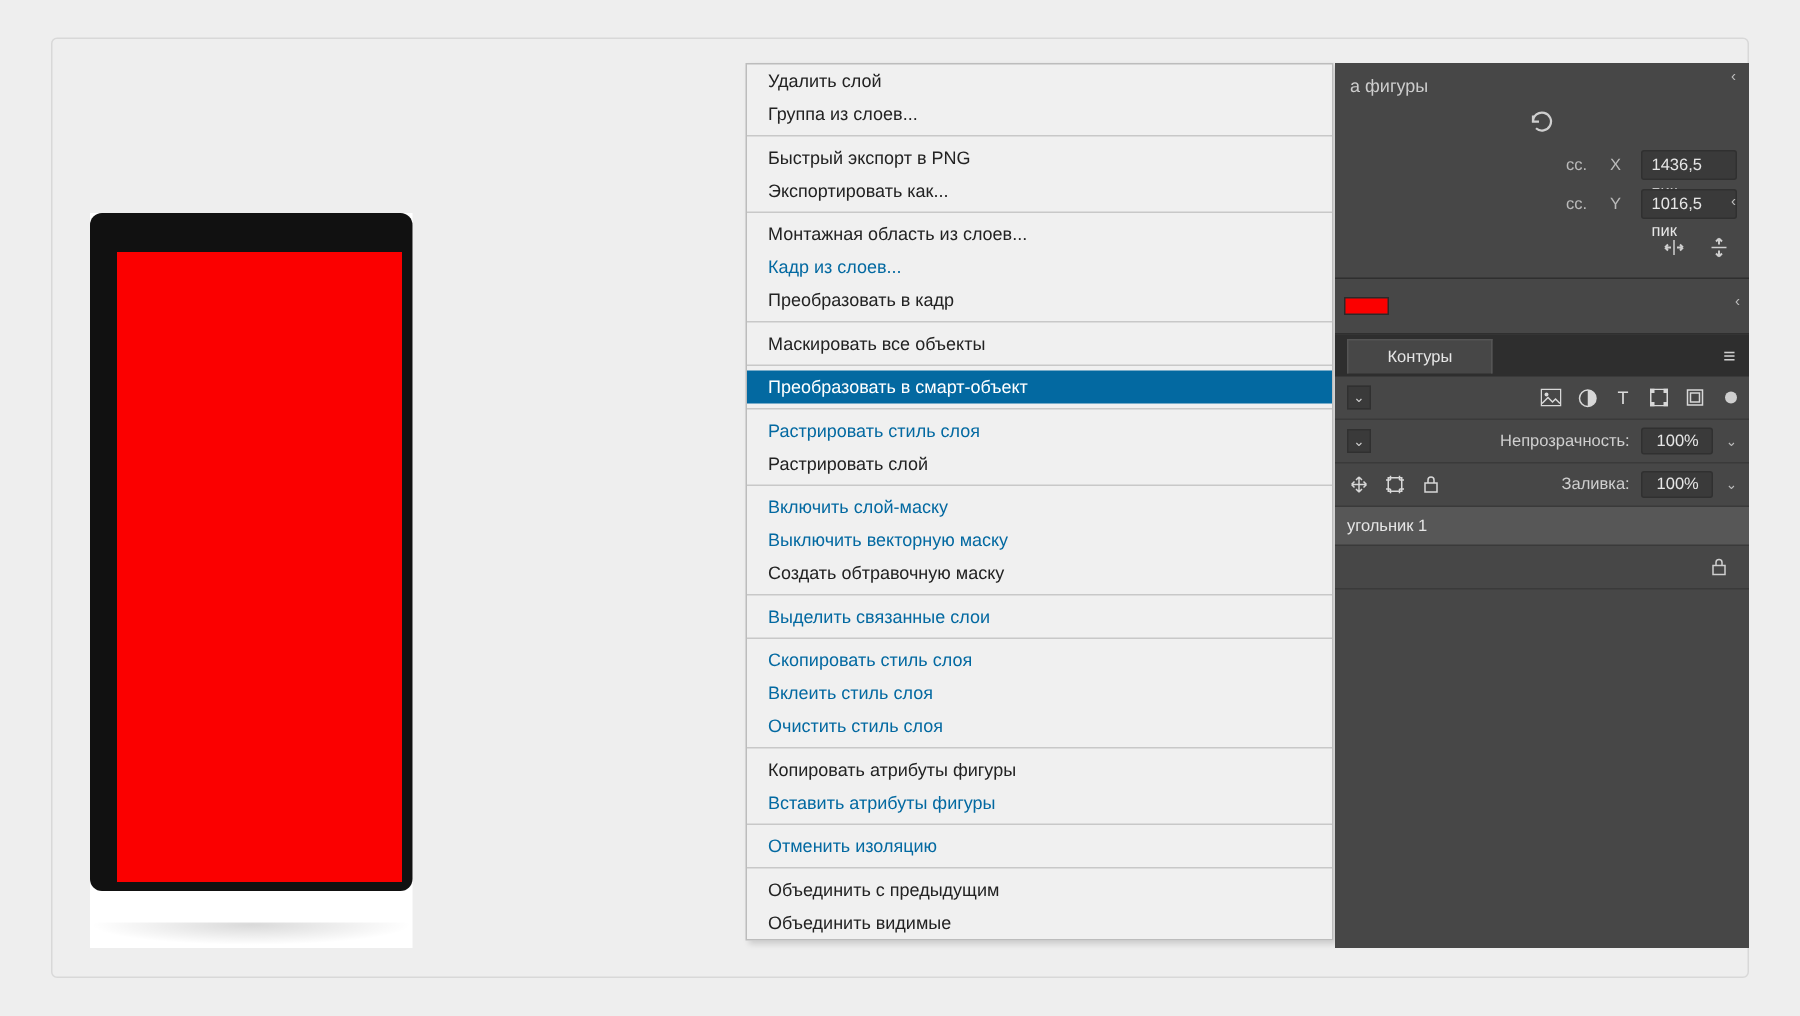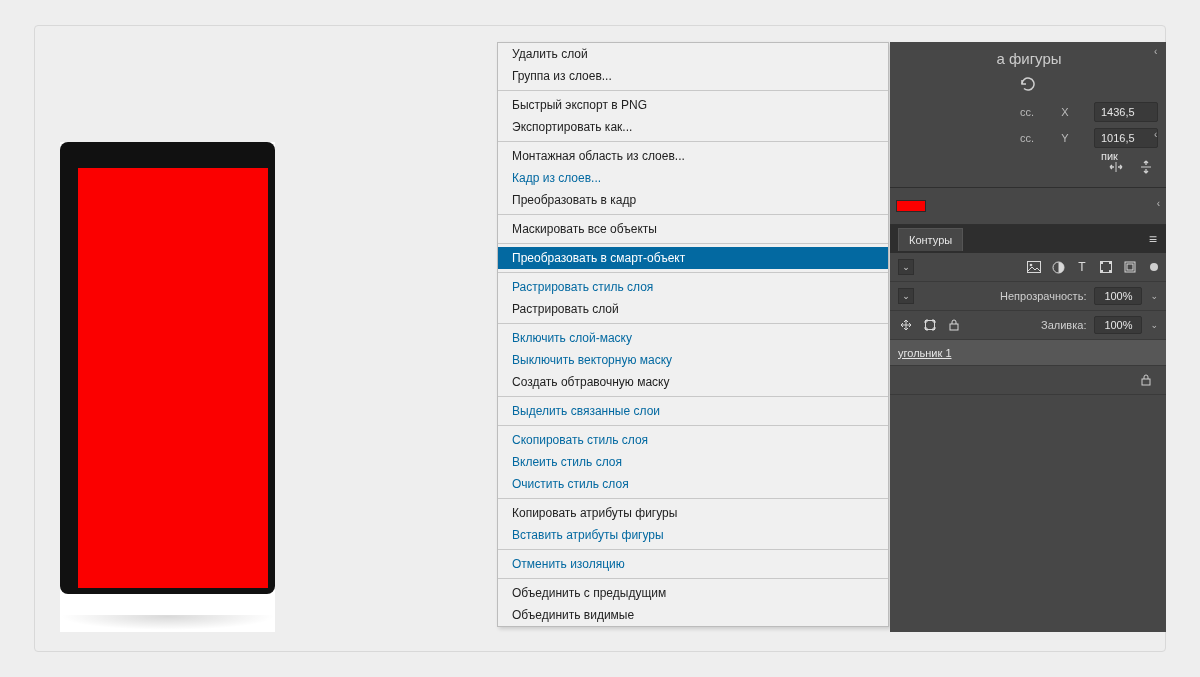--- a/index.html
+++ b/index.html
@@ -77,37 +77,36 @@
   }
 
   
   .props {
     padding: 6px 8px 10px 8px;
     border-bottom: 1px solid #2f2f2f;
     position: relative;
   }
   .props-tab {
     color: #cccccc;
-    font-size: 15px;
+    font-size: 12px;
     padding: 2px 0 6px 2px;
-    text-align: center;
   }
   .props-reset {
     text-align: center;
     margin: 4px 0 8px 0;
   }
   .props-reset .reset-icon {
     display: inline-block;
     width: 18px; height: 14px;
   }
   .prop-row {
     display: flex;
     align-items: center;
     justify-content: flex-end;
-    gap: 22px;
+    gap: 10px;
     margin: 4px 0;
     height: 22px;
   }
   .prop-label {
     width: 14px;
     text-align: center;
     color: #bbbbbb;
   }
   .unit-hint {
     color: #bbbbbb;
@@ -149,21 +148,21 @@
     display: flex;
     align-items: center;
     justify-content: space-between;
     background: #2e2e2e;
     height: 28px;
     padding: 0 8px;
   }
   .layers-header .tab {
     background: #474747;
     color: #e6e6e6;
-    padding: 5px 10px;
+    padding: 5px 26px;
     font-size: 11px;
     border-top: 1px solid #555;
     border-left: 1px solid #555;
     border-right: 1px solid #555;
   }
   .layers-header .menu-icon {
     color: #cfcfcf;
     font-size: 14px;
     letter-spacing: 1px;
   }
@@ -217,21 +216,20 @@
 
   .layer-item {
     display: flex;
     align-items: center;
     height: 26px;
     background: #575757;
     border-bottom: 1px solid #3a3a3a;
     padding: 0 8px;
     gap: 8px;
     color: #e6e6e6;
-    text-decoration: underline;
   }
   .bg-lock-row {
     display: flex;
     justify-content: flex-end;
     padding: 6px 12px;
     color: #cfcfcf;
     border-bottom: 1px solid #3a3a3a;
   }
   .panel-fill { flex: 1; background: #474747; }
 

